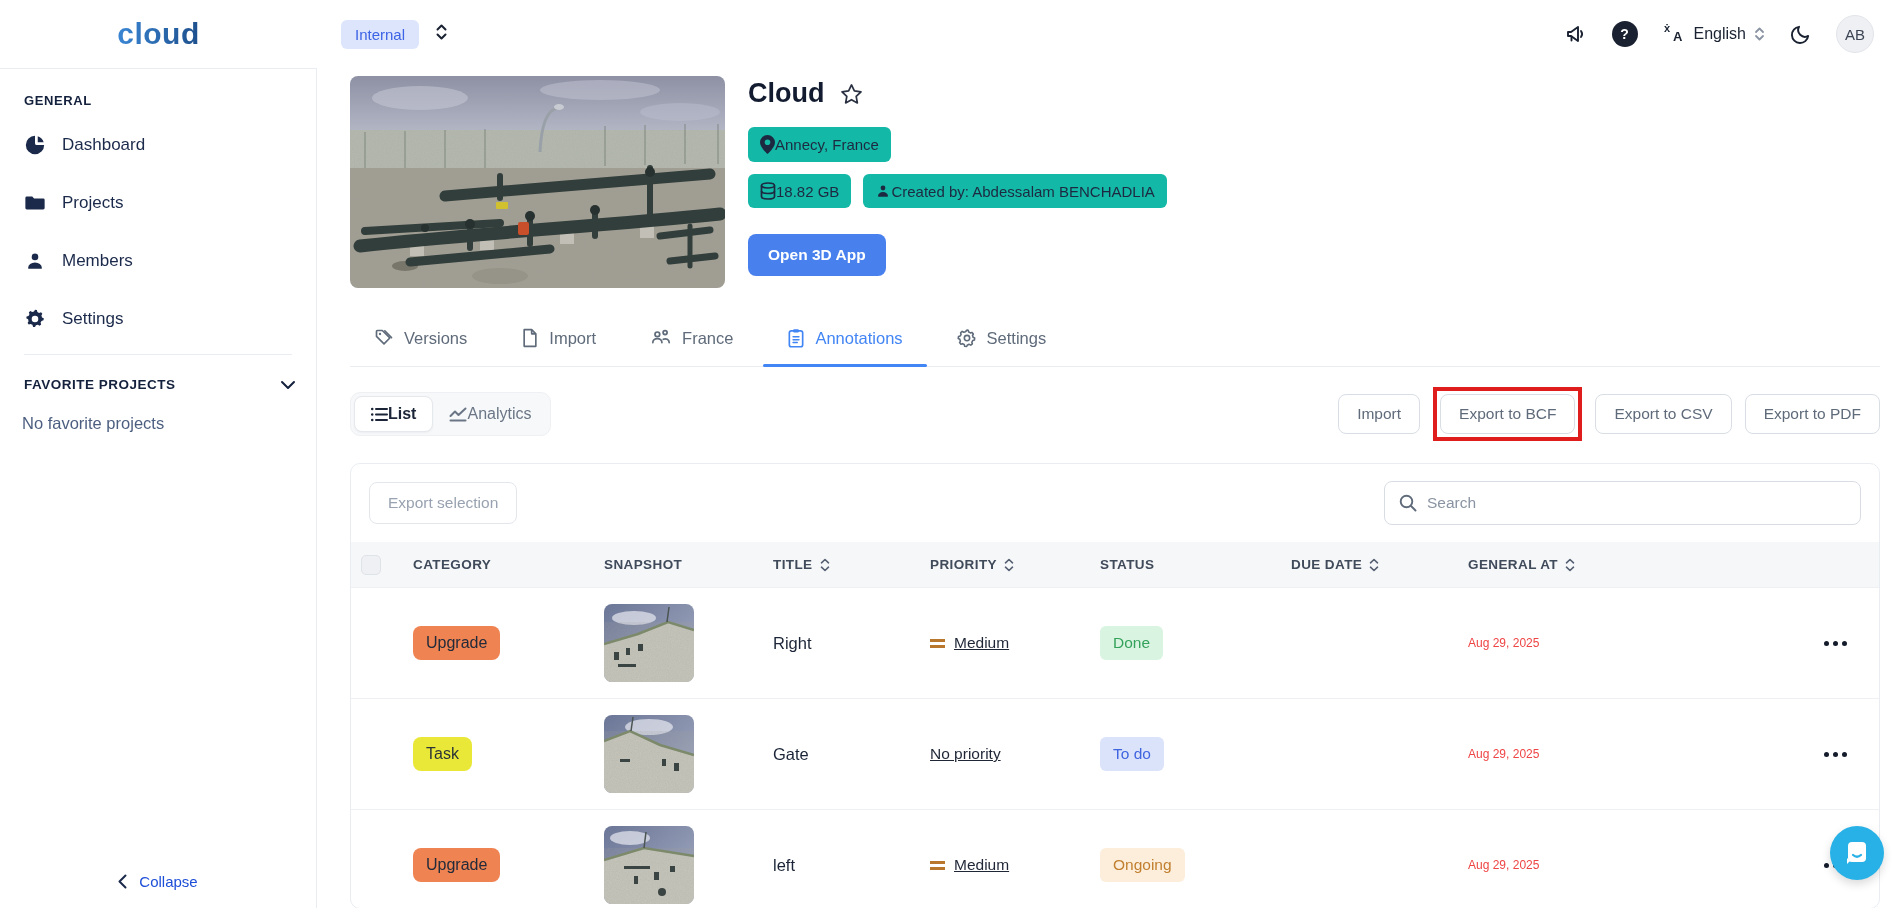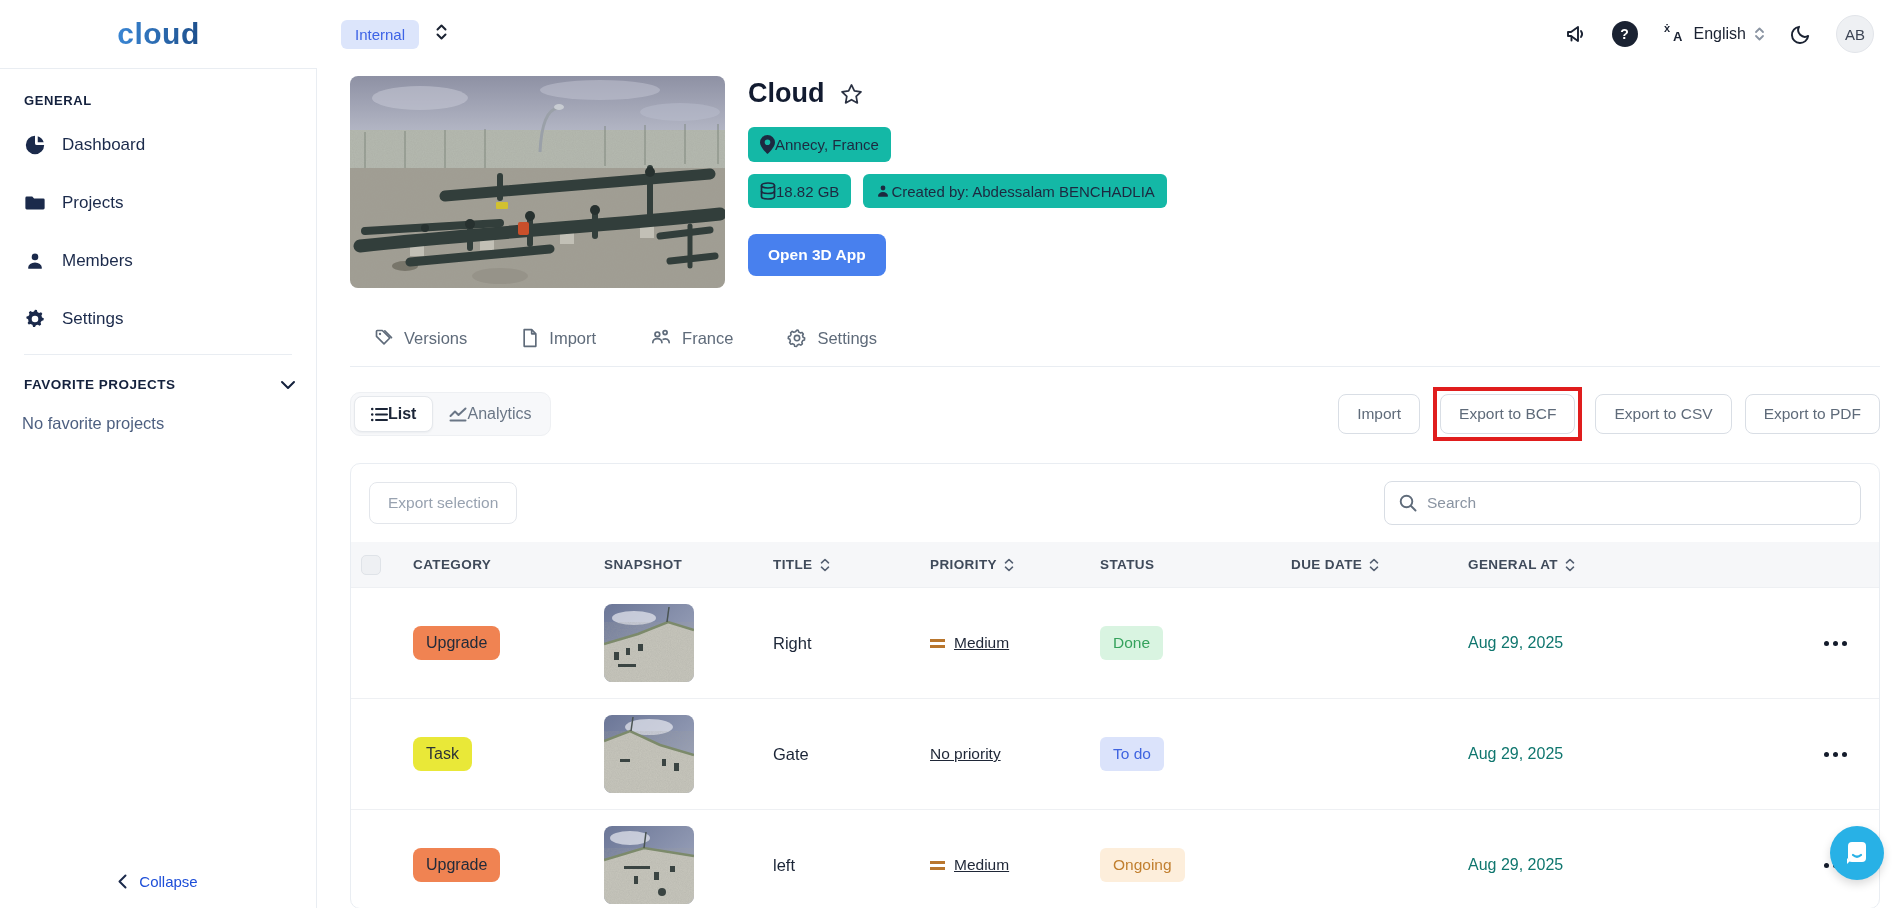--- a/index.html
+++ b/index.html
@@ -76,21 +76,21 @@
   .badge { display:inline-block; padding:8px 13px; border-radius:8px; font-size:16px; width:max-content; }
   .cat-upgrade { background:#f08352; color:#222b3a; }
   .cat-task { background:#e9e838; color:#2c3338; }
   .snap { width:90px; height:78px; border-radius:8px; overflow:hidden; }
   .title-cell { font-size:16.5px; color:#1b2537; }
   .prio { display:flex; align-items:center; gap:9px; font-size:15.5px; color:#1f2737;text-decoration:underline; }
   .prio-icon { width:15px; height:9px; border-top:3px solid #b9762d; border-bottom:3px solid #b9762d; }
   .st-done { background:#d9f4e1; color:#35a25c; border-radius:6px; font-size:15.5px; }
   .st-todo { background:#dbe3fb; color:#3f64e0; border-radius:6px; font-size:15.5px; }
   .st-ongoing { background:#fdeedb; color:#c17f2f; border-radius:6px; font-size:15.5px; }
-  .created { font-size:16px; color:#0f766e; }
+  .created { font-size:12px; color:#ef4444; }
   .kebab { display:flex; gap:4px; justify-content:flex-end; padding-right:32px; cursor:pointer; }
   .kebab span { width:5px; height:5px; border-radius:50%; background:#141c2c; }
 
   .chat-fab { position:absolute; right:14px; bottom:28px; width:54px; height:54px; border-radius:50%; background:#28b1e6; display:flex; align-items:center; justify-content:center; cursor:pointer; box-shadow:0 4px 10px rgba(0,0,0,.15); z-index:10; }
 
   .sorters { display:flex; flex-direction:column; gap:1px; }
 </style>
 </head>
 <body>
 
@@ -318,20 +318,28 @@
       </div>
       <div class="tab">
         <svg width="22" height="20" viewBox="0 0 24 22" fill="none" stroke="currentColor" stroke-width="1.9" stroke-linecap="round">
             <circle cx="8" cy="7" r="2.6"></circle>
             <circle cx="16.5" cy="5" r="2.2"></circle>
             <path d="M3 16 a5 4.4 0 0 1 10 0"></path>
             <path d="M14.5 12.5 a4.3 4 0 0 1 6.5 3.5"></path>
           </svg>
         <span>France</span>
       </div>
+      <div class="tab active">
+        <svg width="18" height="20" viewBox="0 0 20 24" fill="none" stroke="currentColor" stroke-width="2" stroke-linejoin="round">
+            <rect x="2" y="3.5" width="16" height="19" rx="2.5"></rect>
+            <rect x="6.5" y="1.5" width="7" height="4" rx="1.5" fill="currentColor" stroke="none"></rect>
+            <path d="M6.5 10.5 h7 M6.5 14 h7 M6.5 17.5 h5" stroke-linecap="round" stroke-width="1.8"></path>
+          </svg>
+        <span>Annotations</span>
+      </div>
       <div class="tab">
         <svg width="20" height="20" viewBox="0 0 24 24" fill="none" stroke="currentColor" stroke-width="1.9">
             <circle cx="12" cy="12" r="3.2"></circle>
             <path d="M12 2.5 l1.5 .3 .5 2 a7.5 7.5 0 0 1 2 1.1 l2-.6 1.6 1.9 -1 1.8 a7.5 7.5 0 0 1 .7 2.2 l1.9 .9 -.3 2.4 -2 .5 a7.5 7.5 0 0 1 -1.1 2 l.6 2 -1.9 1.6 -1.8-1 a7.5 7.5 0 0 1 -2.2 .7 l-.9 1.9 -2.4-.3 -.5-2 a7.5 7.5 0 0 1 -2-1.1 l-2 .6 -1.6-1.9 1-1.8 a7.5 7.5 0 0 1 -.7-2.2 l-1.9-.9 .3-2.4 2-.5 a7.5 7.5 0 0 1 1.1-2 l-.6-2 1.9-1.6 1.8 1 a7.5 7.5 0 0 1 2.2-.7 z" stroke-linejoin="round"></path>
           </svg>
         <span>Settings</span>
       </div>
     </nav>
 
     <div class="toolbar">

